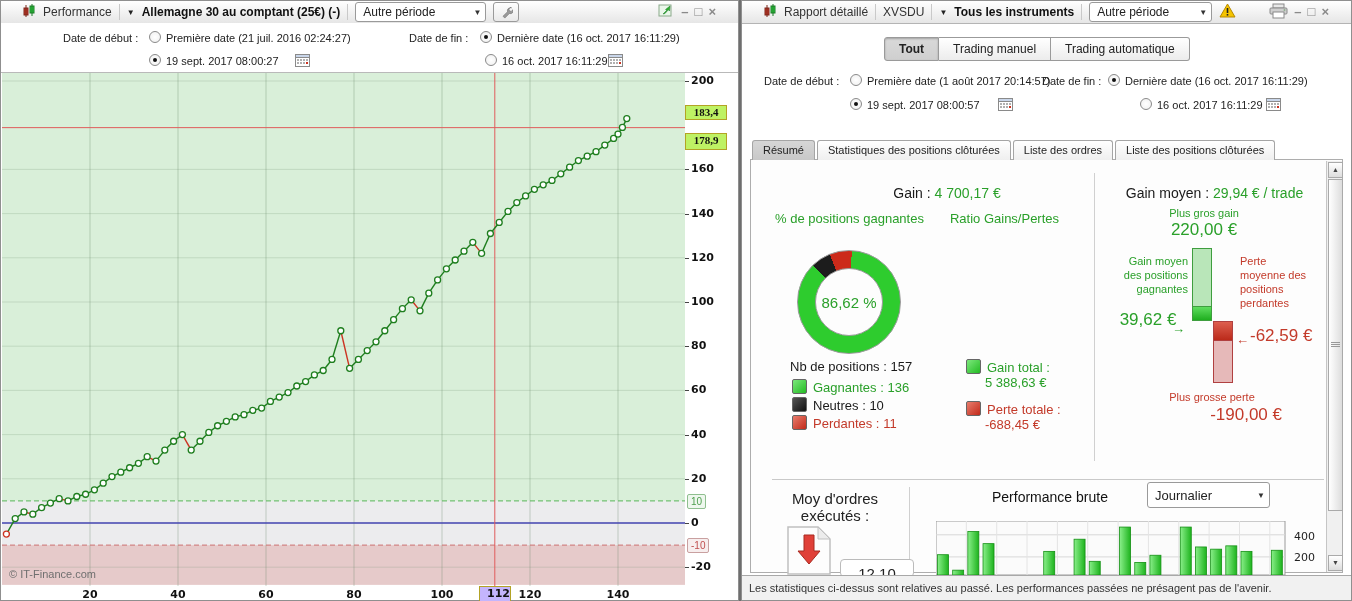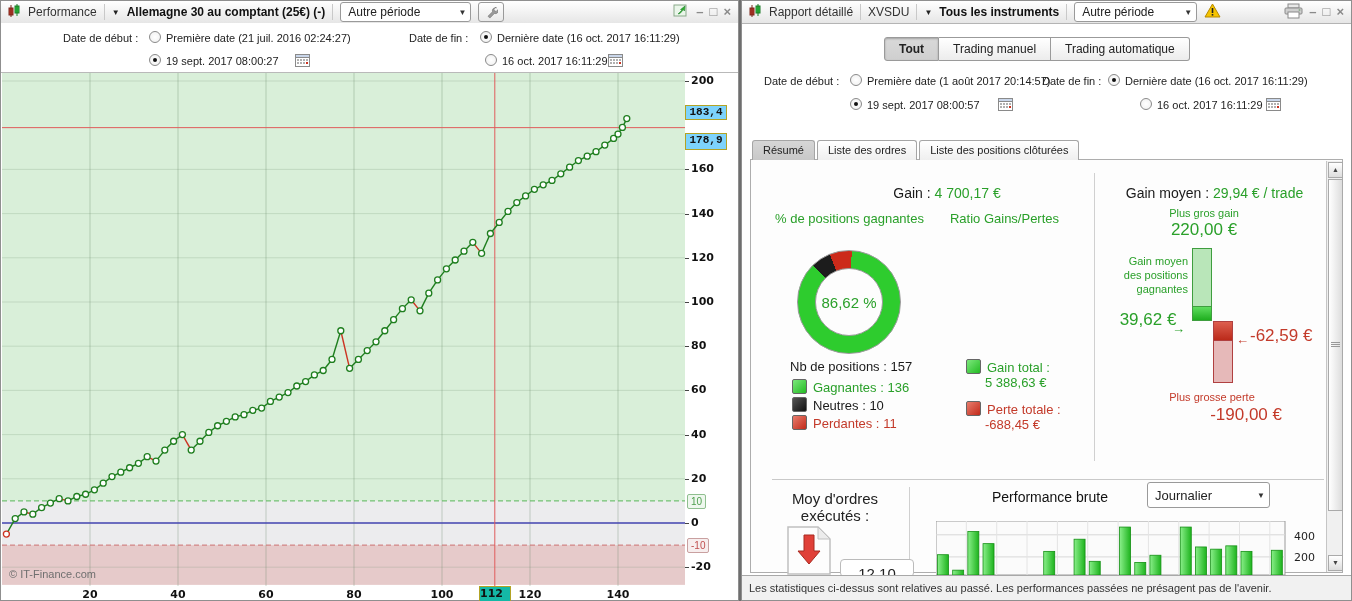--- a/index.html
+++ b/index.html
@@ -5,21 +5,21 @@
   html,body{margin:0;padding:0;}
   body{width:1352px;height:601px;position:relative;overflow:hidden;background:#6e6e6e;
        font-family:"Liberation Sans","DejaVu Sans",sans-serif;font-size:12px;color:#222;}
   .window{position:absolute;top:0;height:601px;background:#fff;border:1px solid #8f8f8f;box-sizing:border-box;}
   #win-left{left:0;width:739px;}
   #win-right{left:741px;width:611px;}
 
   
   .titlebar{position:absolute;left:0;top:0;right:0;height:22px;
     background:linear-gradient(#ffffff,#e6e6e6);border-bottom:1px solid #b4b4b4;
-    display:flex;align-items:center;padding:0 7px;gap:7px;white-space:nowrap;}
+    display:flex;align-items:center;padding:0 22px;gap:7px;white-space:nowrap;}
   .tb-sep{width:1px;height:16px;background:#c9c9c9;}
   .tb-title{font-size:12px;color:#333;}
   .tb-bold{font-weight:bold;color:#111;}
   .tb-caret{font-size:8px;color:#222;}
   .dropdown{display:flex;align-items:center;justify-content:space-between;background:#fff;
     border:1px solid #9a9a9a;border-radius:3px;height:18px;padding:0 4px 0 7px;font-size:12px;color:#222;}
   .dropdown .dd-arrow{font-size:8px;color:#333;margin-left:8px;}
   .tb-right{margin-left:auto;display:flex;align-items:center;gap:6px;}
   .winctl{color:#8a8a8a;font-weight:bold;font-size:13px;line-height:12px;}
   .toolbtn{width:24px;height:18px;background:linear-gradient(#fff,#e9e9e9);border:1px solid #9a9a9a;
@@ -43,24 +43,24 @@
   .c-green{color:#23a023;} .c-red{color:#cc2222;} .c-dark{color:#222;}
   #watermark{position:absolute;left:8px;top:567px;font-size:11px;color:#6f6f6f;}
   .axis-y-label{position:absolute;left:690px;width:40px;font-size:11px;font-weight:bold;color:#111;
     font-family:"DejaVu Sans",sans-serif;}
   .axis-y-tick{position:absolute;left:684px;width:4px;height:1px;background:#444;}
   .axis-x-label{position:absolute;top:587px;width:30px;text-align:center;font-size:11px;font-weight:bold;color:#111;
     font-family:"DejaVu Sans",sans-serif;}
   .boxlabel{position:absolute;left:686px;font-size:10px;padding:0 3px;border-radius:2px;line-height:13px;}
   #plus-band-label{border:1px solid #8fbf8f;background:#eef7ee;color:#4d9e4d;}
   #minus-band-label{border:1px solid #c9a0a0;background:#f7eeee;color:#c05050;}
-  .ylabel-yellow{position:absolute;left:684px;width:40px;background:#7dd3fc;border:1px solid #b3a325;
-    color:#111;font-size:11px;font-weight:bold;text-align:center;font-family:Liberation Mono, monospace;}
-  #xlabel-yellow{position:absolute;top:585px;width:30px;background:#14b8a6;border:1px solid #b3a325;
-    color:#111;font-size:11px;font-weight:bold;text-align:left;line-height:14px;font-family:"DejaVu Sans",sans-serif;}
+  .ylabel-yellow{position:absolute;left:684px;width:40px;background:#bef264;border:1px solid #b3a325;
+    color:#111;font-size:11px;font-weight:bold;text-align:center;font-family:Liberation Serif, serif;}
+  #xlabel-yellow{position:absolute;top:585px;width:30px;background:#c4b5fd;border:1px solid #b3a325;
+    color:#111;font-size:11px;font-weight:bold;text-align:right;line-height:14px;font-family:"DejaVu Sans",sans-serif;}
 
   
   .seggroup{position:absolute;left:142px;top:36px;display:flex;}
   .segbtn{height:22px;line-height:22px;padding:0 14px;border:1px solid #9a9a9a;background:linear-gradient(#fff,#ececec);
     font-size:12px;color:#222;border-left-width:0;}
   .segbtn:first-child{border-left-width:1px;border-radius:3px 0 0 3px;}
   .segbtn:last-child{border-radius:0 3px 3px 0;}
   .segbtn.active{background:linear-gradient(#d9d9d9,#cfcfcf);box-shadow:inset 0 1px 2px rgba(0,0,0,.25);font-weight:bold;}
   .tabs{position:absolute;left:10px;top:139px;display:flex;gap:2px;z-index:3;}
   .tab{height:19px;line-height:19px;padding:0 10px;border:1px solid #a5a5a5;border-bottom:none;
@@ -488,20 +488,21 @@
             <rect x="5" y="9" width="2" height="2"></rect>
             <rect x="8" y="9" width="2" height="2"></rect>
           </g>
           <rect x="11" y="9" width="2" height="2" fill="#cc3322"></rect>
         </svg>
     </span>
   </div>
 
   <div class="tabs">
     <div class="tab active">Résumé</div>
+    <div class="tab">Statistiques des positions clôturées</div>
     <div class="tab">Liste des ordres</div>
     <div class="tab">Liste des positions clôturées</div>
   </div>
 
   <div id="panel"></div>
 
   <div class="abs gainline" style="left:60px;top:184px;width:290px;text-align:center">
     <span class="t-black">Gain :</span>
     <span class="t-green">4 700,17 €</span>
   </div>
@@ -549,20 +550,21 @@
 
   <div class="gl-bar" style="left:450px;top:247px;width:20px;height:73px;background:#b9e6b9;border:1px solid #3f9e3f"></div>
   <div class="gl-bar" style="left:450px;top:305px;width:20px;height:15px;background:linear-gradient(#5fdd5f,#1fae1f);border:1px solid #3f9e3f"></div>
   <div class="gl-bar" style="left:471px;top:320px;width:20px;height:62px;background:#e6b9b9;border:1px solid #b04040"></div>
   <div class="gl-bar" style="left:471px;top:320px;width:20px;height:20px;background:linear-gradient(#dd5f4f,#bb2a1a);border:1px solid #b04040"></div>
 
   <div class="abs smallgrn" style="left:368px;top:253px;width:78px;text-align:right;line-height:14px">Gain moyen des positions gagnantes</div>
   <div class="abs t-green" style="left:430px;top:320px;font-size:13px">→</div>
   <div class="abs t-green bigval" style="left:368px;top:309px;width:76px;text-align:center">39,62 €</div>
 
+  <div class="abs smallred" style="left:498px;top:253px;width:70px;line-height:14px">Perte moyenne des positions perdantes</div>
   <div class="abs t-red" style="left:494px;top:331px;font-size:13px">←</div>
   <div class="abs t-red bigval" style="left:508px;top:325px;width:70px;line-height:20px">-62,59 €</div>
 
   <div class="abs smallred" style="left:400px;top:390px;width:140px;text-align:center">Plus grosse perte</div>
   <div class="abs t-red bigval" style="left:400px;top:404px;width:140px;text-align:right">-190,00 €</div>
 
   <div class="hsep" style="left:30px;top:478px;width:552px"></div>
   <div class="vsep" style="left:167px;top:486px;height:88px"></div>
 
   <div class="abs" style="left:28px;top:489px;width:130px;text-align:center;font-size:15px;line-height:17px;color:#222">Moy d'ordres exécutés :</div>

